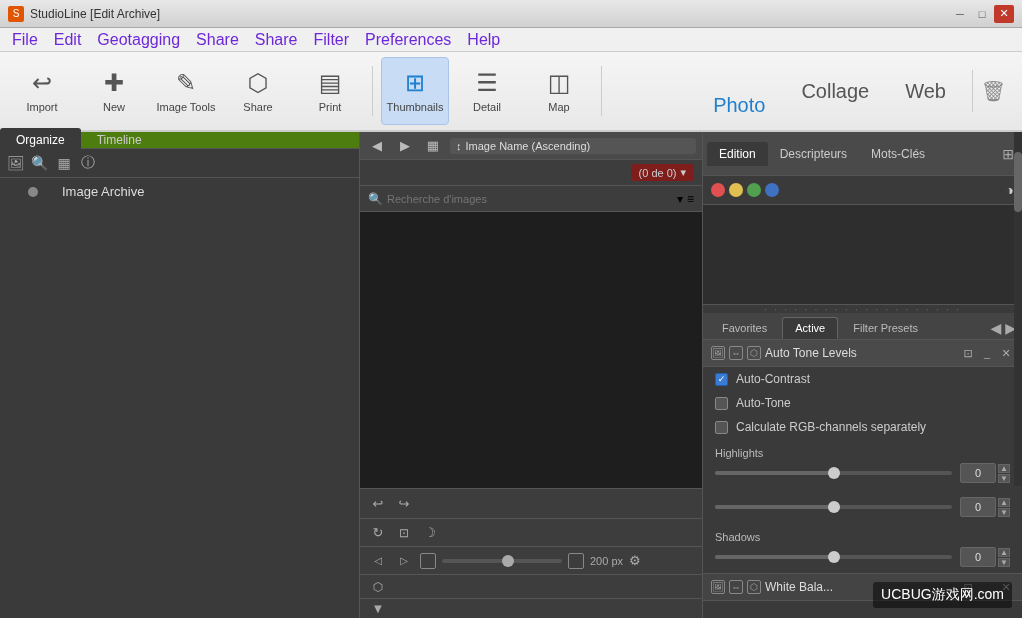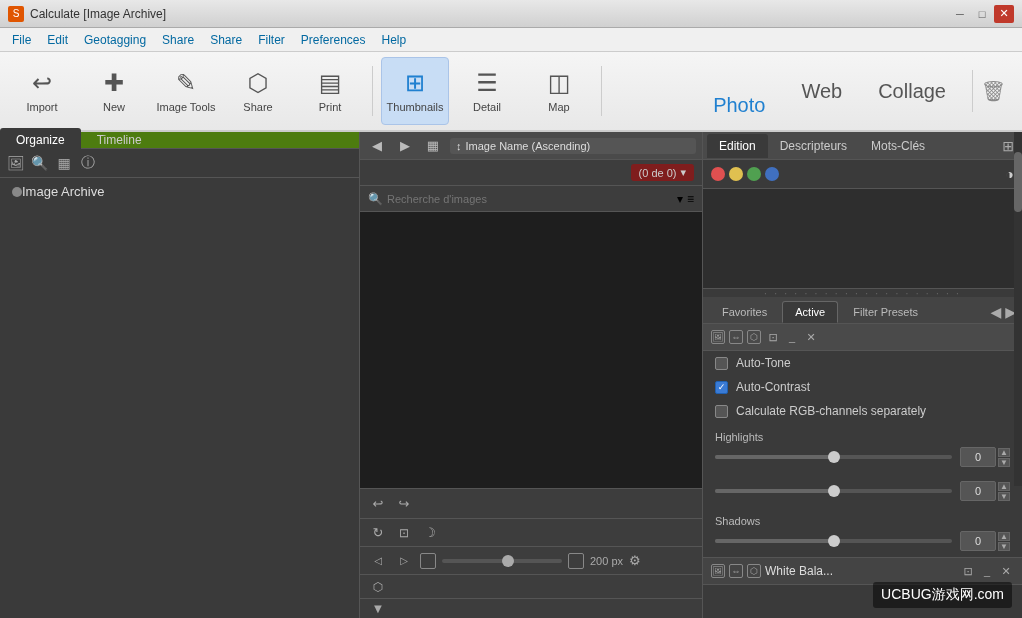--- a/index.html
+++ b/index.html
@@ -25,22 +25,22 @@
     .menu-bar {
       height: 24px;
       background: #f0f0f0;
       display: flex;
       align-items: center;
       padding: 0 4px;
       border-bottom: 1px solid #ccc;
     }
     .menu-item {
       padding: 3px 8px;
-      font-size: 12px;
-      color: #0369a1;
+      font-size: 16px;
+      color: #6d28d9;
       cursor: pointer;
       border-radius: 2px;
     }
 
     
     .toolbar {
       height: 80px;
       background: linear-gradient(to bottom, #f5f5f5, #e8e8e8);
       display: flex;
       align-items: center;
@@ -123,24 +123,24 @@
       align-items: center;
       padding: 4px 6px;
       gap: 4px;
       background: #3a3a3a;
       border-bottom: 1px solid #555;
     }
     .panel-tool-btn { width: 20px; height: 20px; display: flex; align-items: center; justify-content: center; cursor: pointer; color: #aaa; font-size: 14px; }
     .archive-item {
       display: flex;
       align-items: center;
-      padding: 6px 12px;
+      padding: 6px 28px;
       color: #ddd;
       font-size: 13px;
-      gap: 0;
+      gap: 24px;
       cursor: pointer;
     }
     .dot { width: 10px; height: 10px; border-radius: 50%; background: #888; flex-shrink: 0; }
 
     
     .center-panel {
       flex: 1;
       background: #2a2a2a;
       display: flex;
       flex-direction: column;
@@ -247,21 +247,21 @@
       background: #3a3a3a;
       display: flex;
       flex-direction: column;
       border-left: 1px solid #555;
       flex-shrink: 0;
     }
     .right-tabs {
       display: flex;
       background: #4a4a4a;
       border-bottom: 1px solid #555;
-      height: 28px;
+      height: 44px;
       align-items: center;
       padding: 0 4px;
     }
     .right-tab {
       padding: 5px 12px;
       font-size: 12px;
       color: #ccc;
       cursor: pointer;
       border-radius: 3px 3px 0 0;
     }
@@ -415,21 +415,21 @@
       border-radius: 4px;
       margin-top: 20px;
     }
   </style>
 </head>
 <body>
 
 <div class="title-bar">
   <div class="title-bar-left">
     <div class="title-bar-icon">S</div>
-    <span>Calculate [Image Archive]</span>
+    <span>StudioLine [Edit Archive]</span>
   </div>
   <div class="title-bar-controls">
     <div class="title-btn">─</div>
     <div class="title-btn">□</div>
     <div class="title-btn close">✕</div>
   </div>
 </div>
 
 <div class="menu-bar">
 <div class="menu-item">File</div>
@@ -481,22 +481,22 @@
   </div>
 
   <div class="toolbar-btn">
     <span class="tb-icon">◫</span>
     <span>Map</span>
   </div>
   <div class="toolbar-separator"></div>
 
   <div class="toolbar-right">
     <div class="mode-btn active">Photo</div>
+    <div class="mode-btn">Collage</div>
     <div class="mode-btn">Web</div>
-    <div class="mode-btn">Collage</div>
     <div class="trash-btn">🗑</div>
   </div>
 </div>
 
 <div class="main-layout">
 
   <div class="left-panel">
     <div class="panel-tabs">
       <div class="panel-tab active">Organize</div>
       <div class="panel-tab">Timeline</div>
@@ -595,34 +595,35 @@
         <span class="filter-nav-btn">◀</span>
         <span class="filter-nav-btn">▶</span>
       </div>
     </div>
 
     <div class="tone-panel">
       <div class="tone-header">
         <div class="tone-icon">🖼</div>
         <div class="tone-icon">⇔</div>
         <div class="tone-icon">⬡</div>
+        <span class="tone-title">Auto Tone Levels</span>
         <div class="tone-controls">
           <div class="tone-ctrl-btn">⊡</div>
           <div class="tone-ctrl-btn">_</div>
           <div class="tone-ctrl-btn">✕</div>
         </div>
       </div>
 
       <div class="checkbox-row">
+        <div class="cb checked"></div>
+        <span>Auto-Contrast</span>
+      </div>
+      <div class="checkbox-row">
         <div class="cb"></div>
         <span>Auto-Tone</span>
-      </div>
-      <div class="checkbox-row">
-        <div class="cb checked"></div>
-        <span>Auto-Contrast</span>
       </div>
       <div class="checkbox-row">
         <div class="cb"></div>
         <span>Calculate RGB-channels separately</span>
       </div>
 
       <div class="slider-section">
         <div class="slider-label">Highlights</div>
         <div class="slider-row">
           <div class="slider-track">

